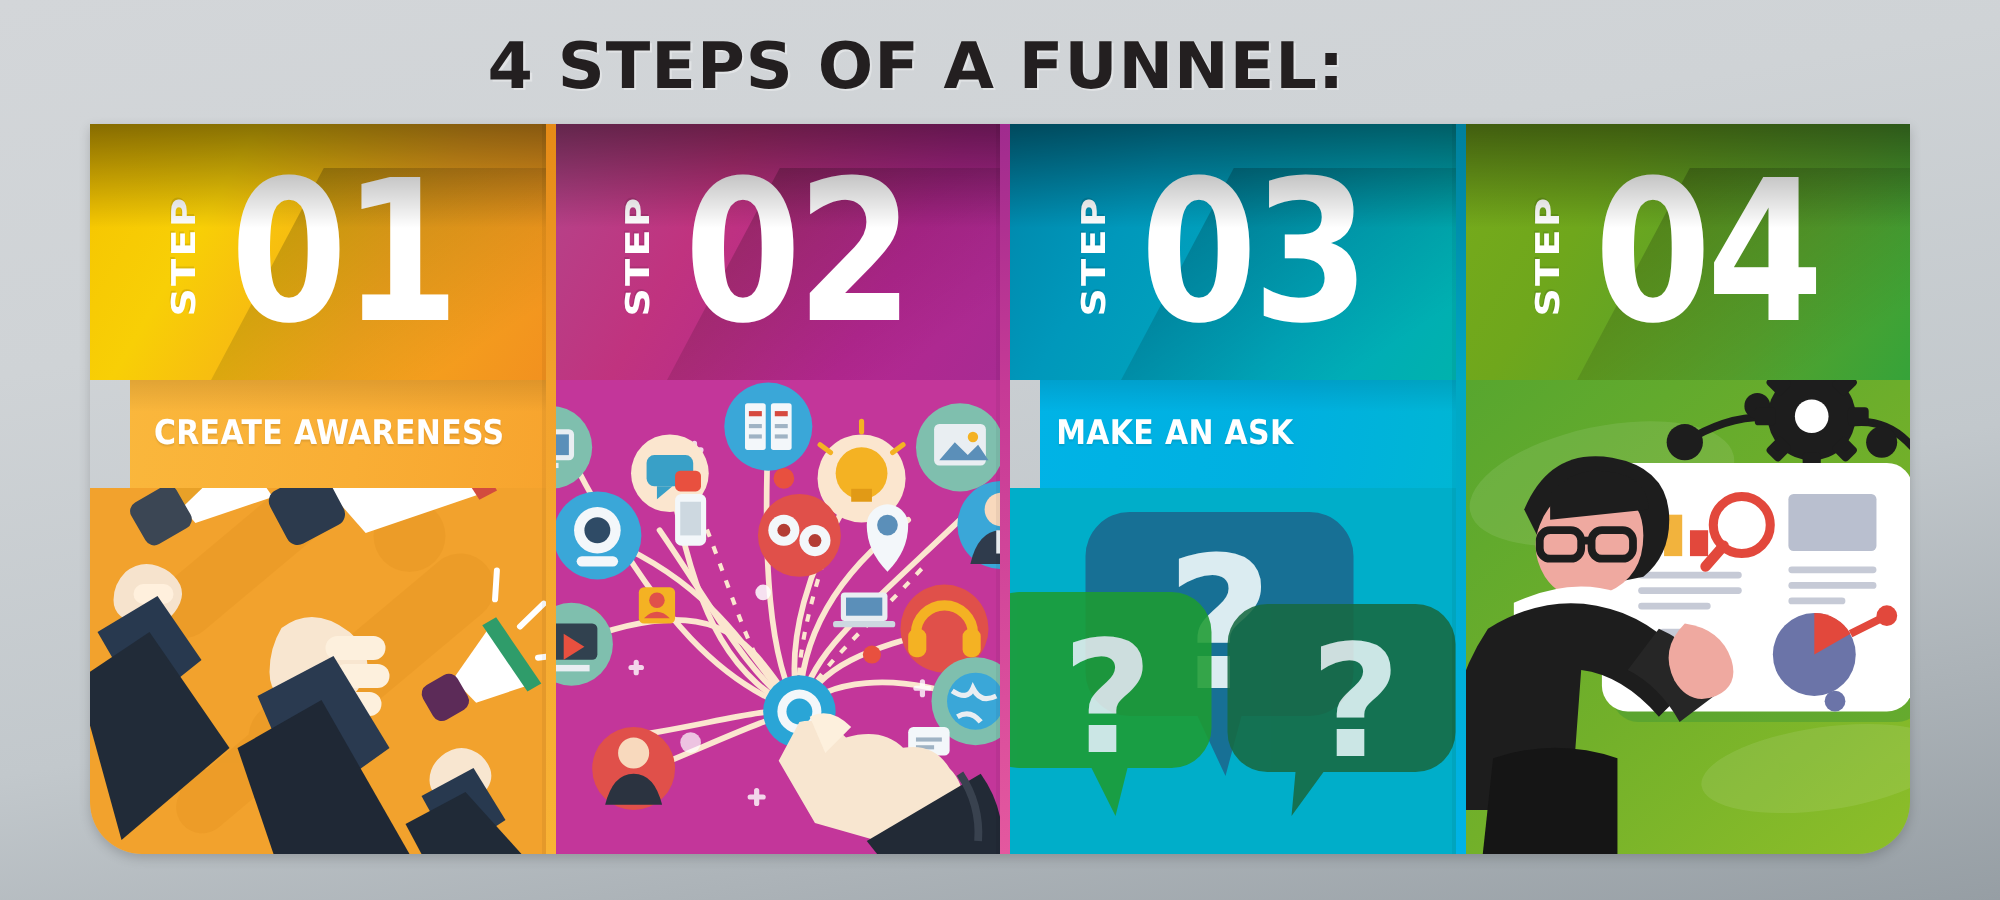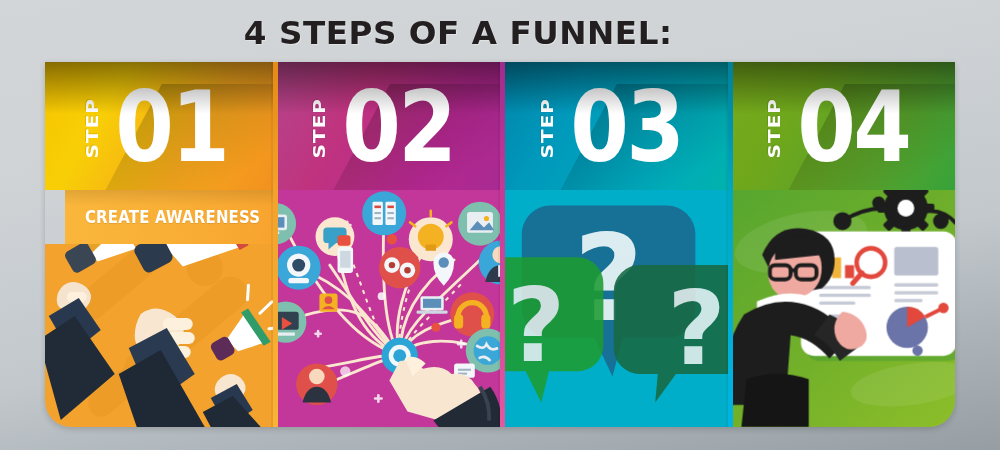--- a/index.html
+++ b/index.html
@@ -91,21 +91,21 @@
     width:150px; height:150px;
     background:linear-gradient(135deg,rgba(0,0,0,.22),rgba(0,0,0,0) 72%);
     transform:skewX(-28deg);
     pointer-events:none;
   }
 
   
   .label-band{
     position:relative;
     height:54px;
-    display:flex; align-items:center; justify-content:flex-end;margin-left:20px;
+    display:flex; align-items:center; justify-content:flex-start;margin-left:20px;
   }
   .label-band .bandshade{
     position:absolute; left:0; top:0; right:0; height:16px;
     background:linear-gradient(180deg,rgba(0,0,0,.10),rgba(0,0,0,0));
   }
   .label-text{
     position:relative;
     font-family:"DejaVu Sans","Liberation Sans",sans-serif;
     font-weight:bold;
     color:#fff;
@@ -431,20 +431,24 @@
     <div class="edge-l"></div>
     <div class="num-zone">
       <div class="num-shadow"></div>
       <div class="num-inner">
         <span class="step-word">STEP</span>
         <span class="step-num">03</span>
       </div>
       <div class="topshade"></div>
     </div>
 
+    <div class="label-band">
+      <div class="bandshade"></div>
+      <span class="label-text">MAKE AN ASK</span>
+    </div>
 
     <div class="art">
       <svg viewBox="0 0 228 183" preserveAspectRatio="xMidYMid slice">
 
         <g opacity=".92">
           <path d="M62 12 h90 a22 22 0 0 1 22 22 v58 a22 22 0 0 1 -22 22 h-34 l-8 30 l-14 -30 h-34 a22 22 0 0 1 -22 -22 v-58 a22 22 0 0 1 22 -22 Z" transform="translate(3,0)" fill="#1a6b91"></path>
           <text x="110" y="100" font-family="'DejaVu Sans','Liberation Sans',sans-serif" font-size="92" font-weight="bold" fill="#eef2f5" text-anchor="middle">?</text>
         </g>
 
         <g opacity=".88">

